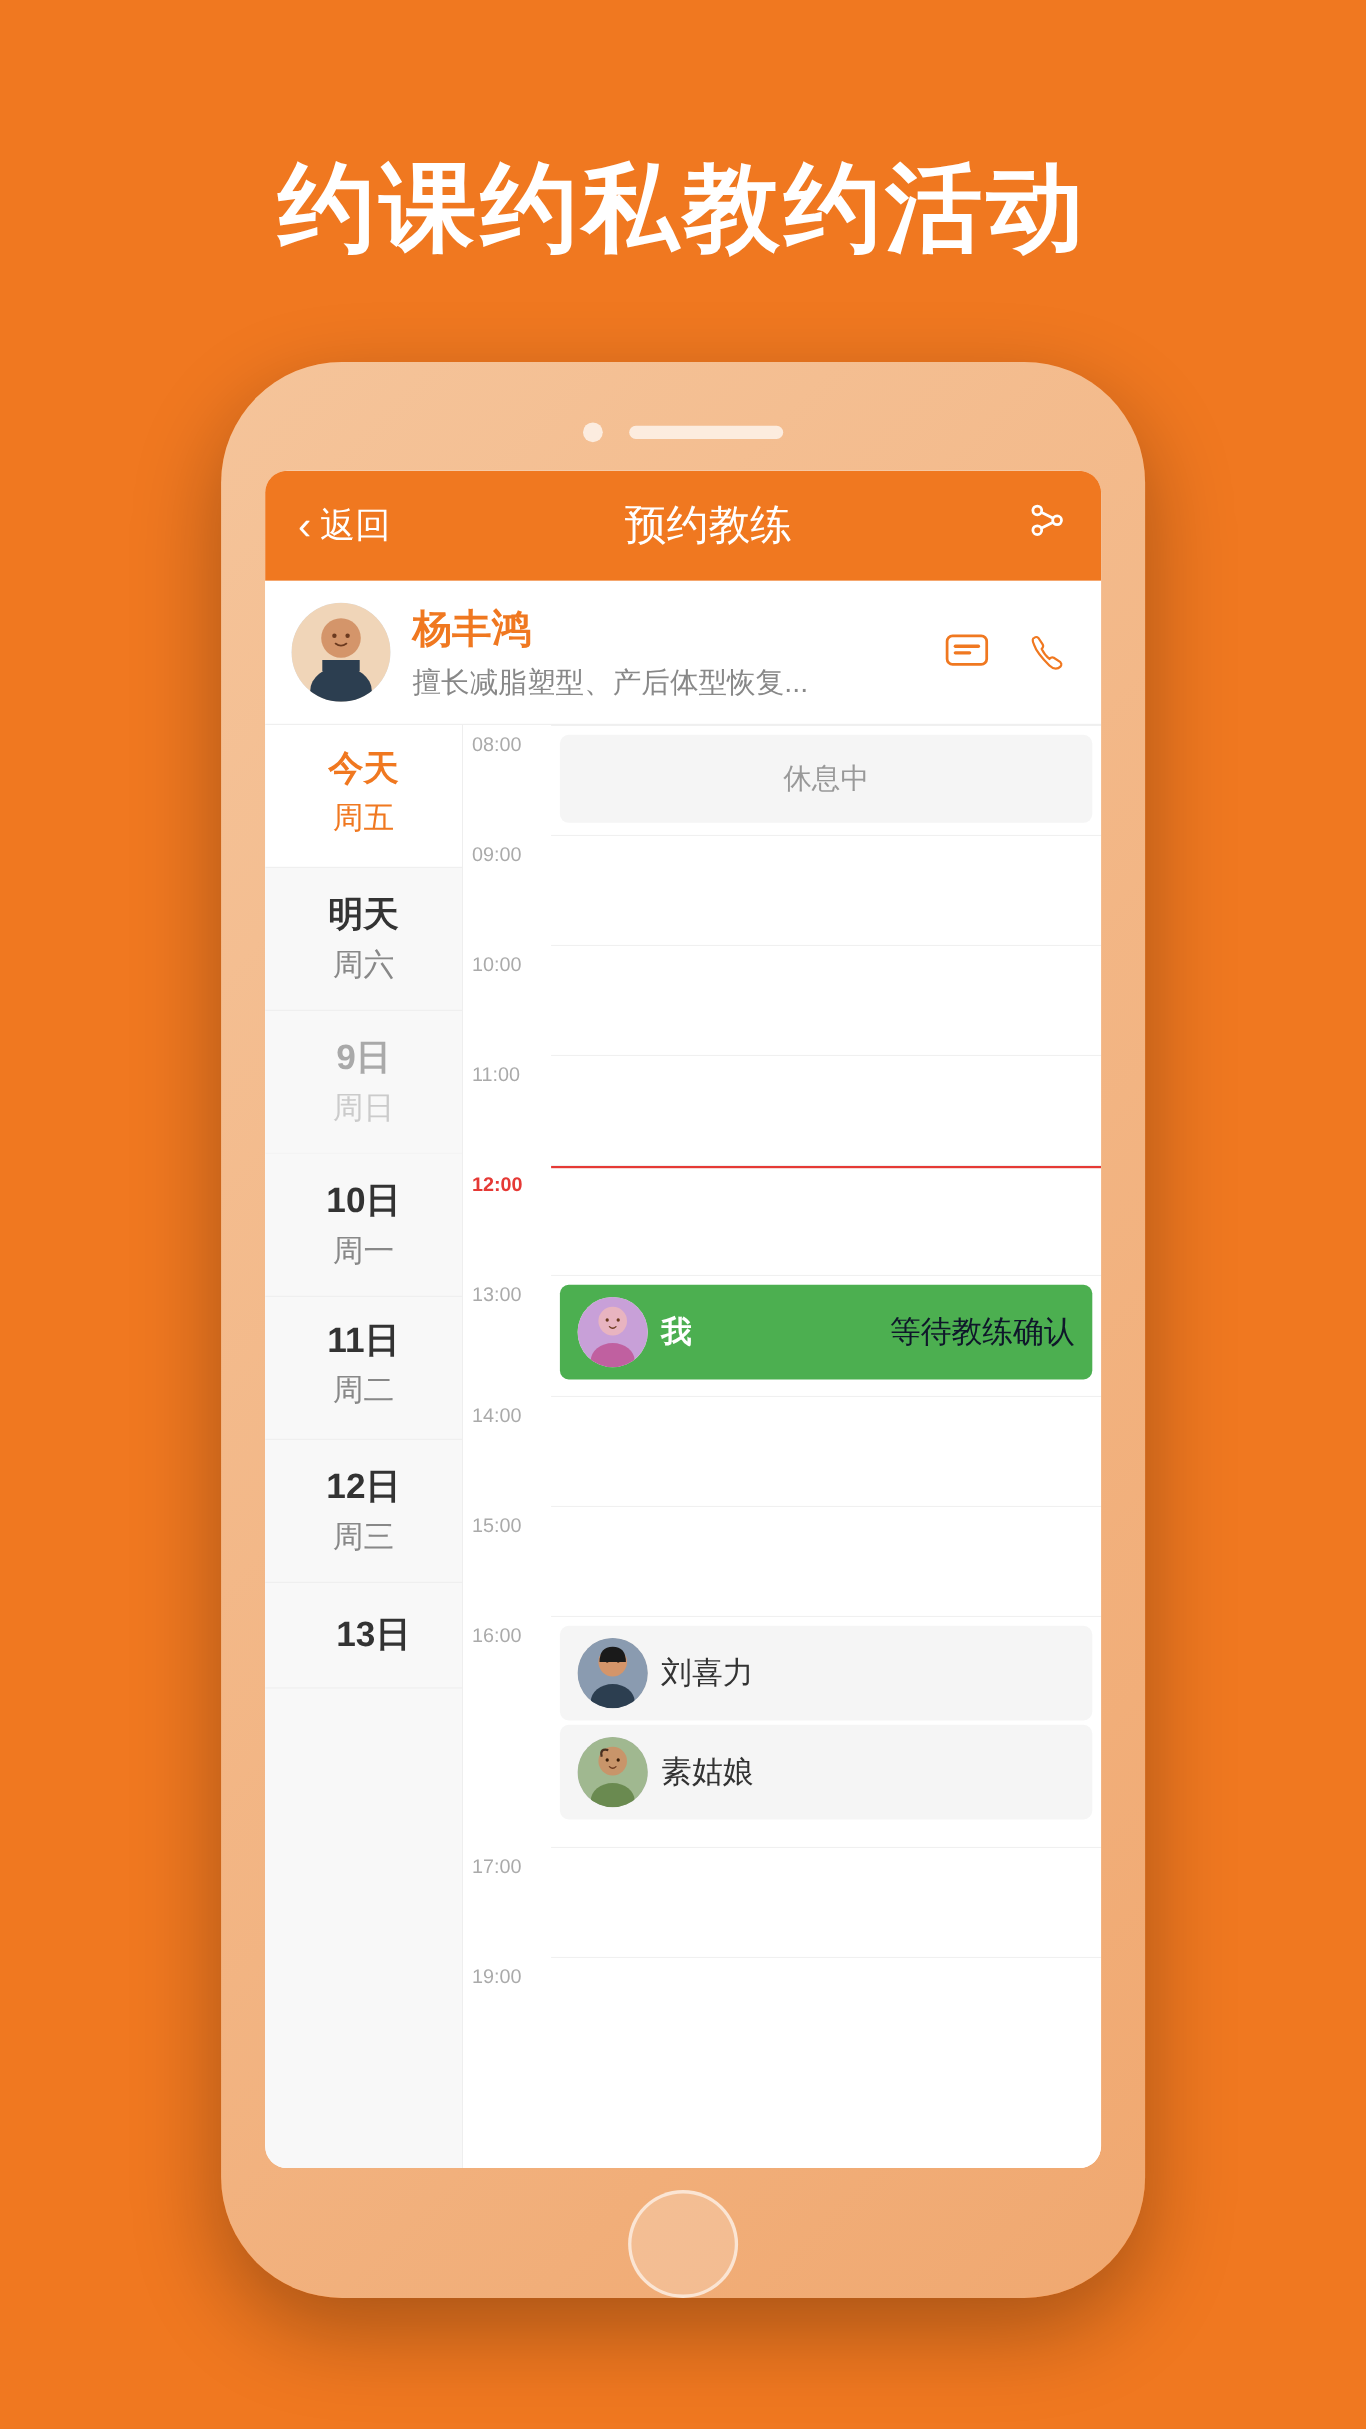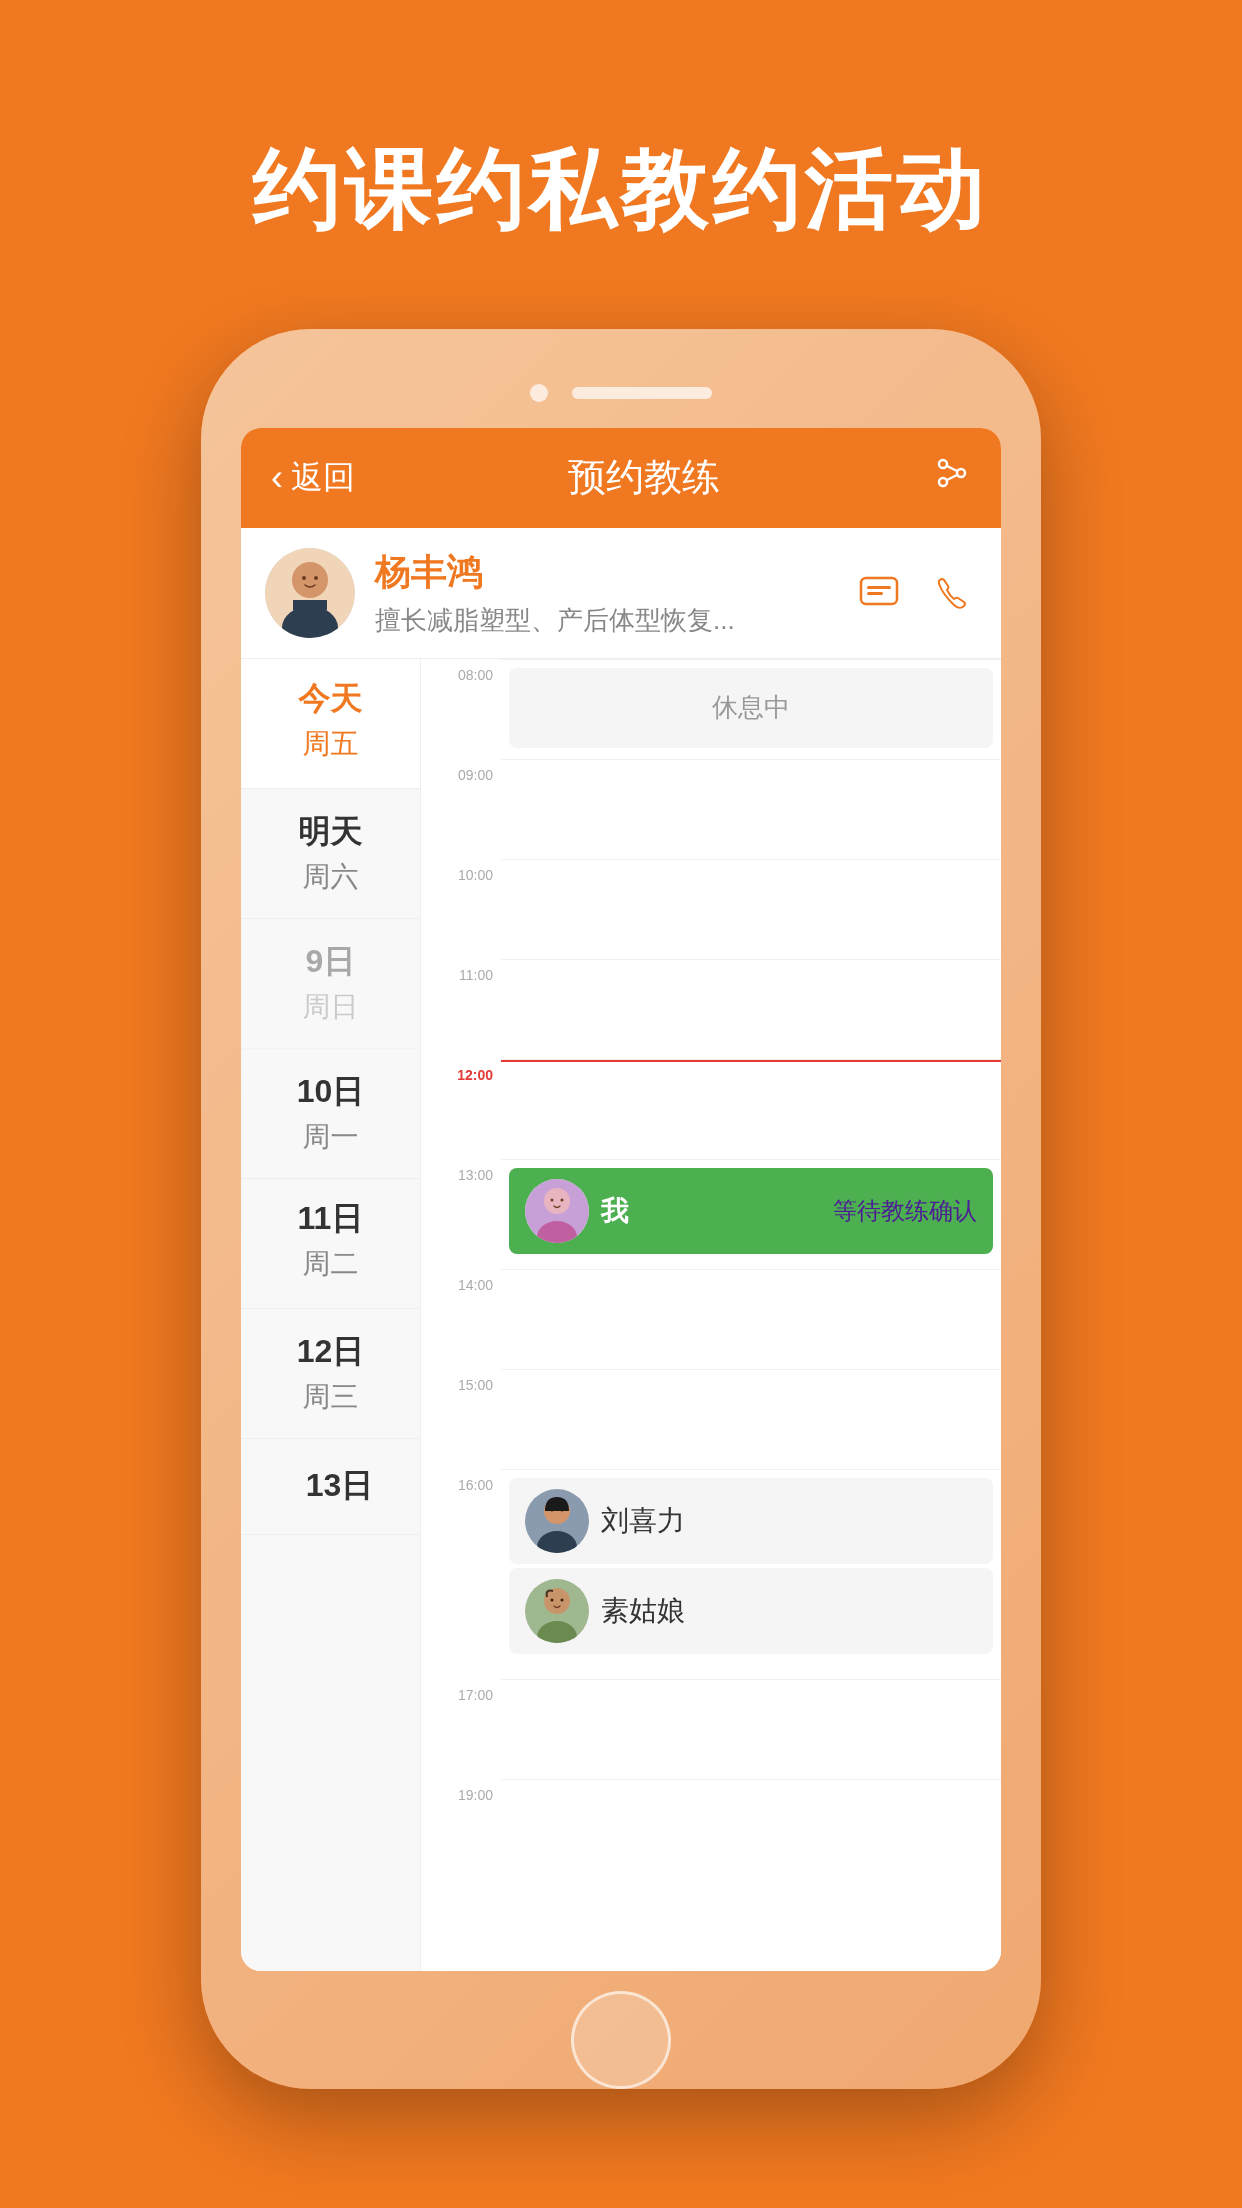--- a/index.html
+++ b/index.html
@@ -237,25 +237,25 @@
 
     .time-slot {
       display: flex;
       align-items: flex-start;
       min-height: 100px;
       position: relative;
     }
 
     .time-label {
       width: 80px;
-      font-size: 14px;
+      font-size: 18px;
       color: #aaa;
       padding: 8px 8px 0 8px;
       flex-shrink: 0;
-      text-align: right;
+      text-align: left;
     }
 
     .time-label.red {
       color: #e53935;
       font-weight: bold;
     }
 
     .slot-content {
       flex: 1;
       min-height: 100px;
@@ -308,22 +308,22 @@
     }
 
     .booking-name {
       color: white;
       font-size: 28px;
       font-weight: bold;
     }
 
     .booking-status {
       margin-left: auto;
-      color: #4c1d95;
-      font-size: 24px;
+      color: #0f172a;
+      font-size: 28px;
     }
 
     .user-slot {
       background: #f5f5f5;
       border-radius: 8px;
       height: 86px;
       display: flex;
       align-items: center;
       padding: 0 16px;
       gap: 12px;

